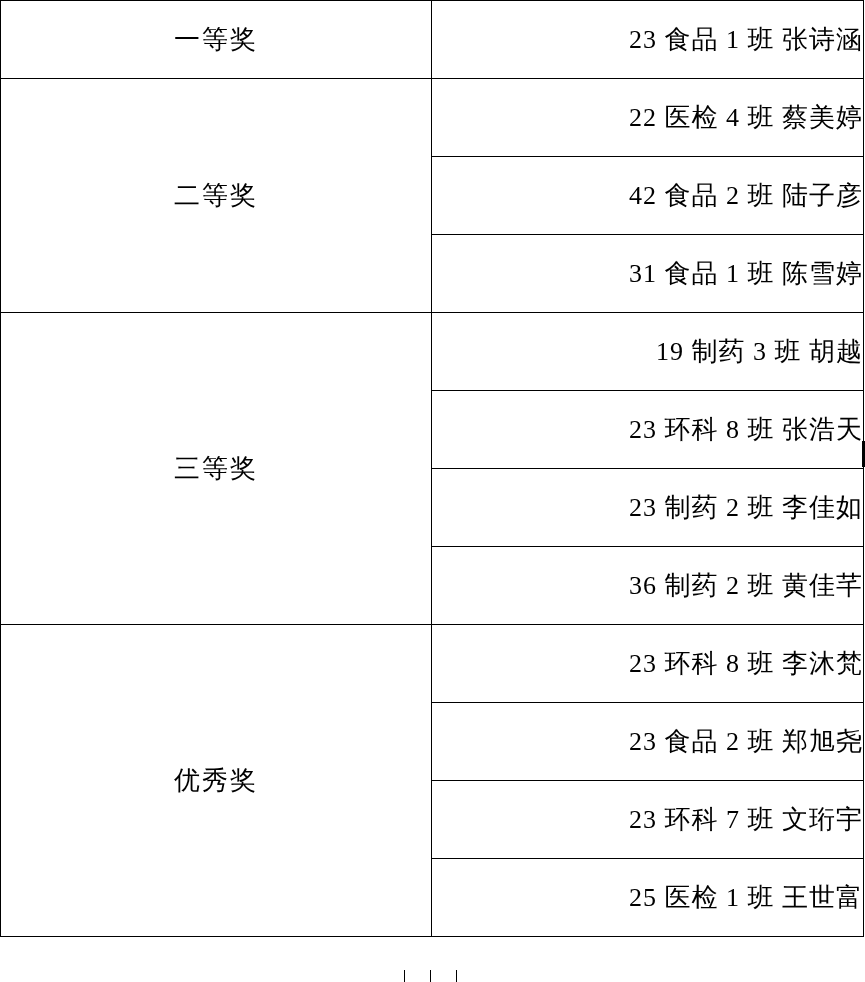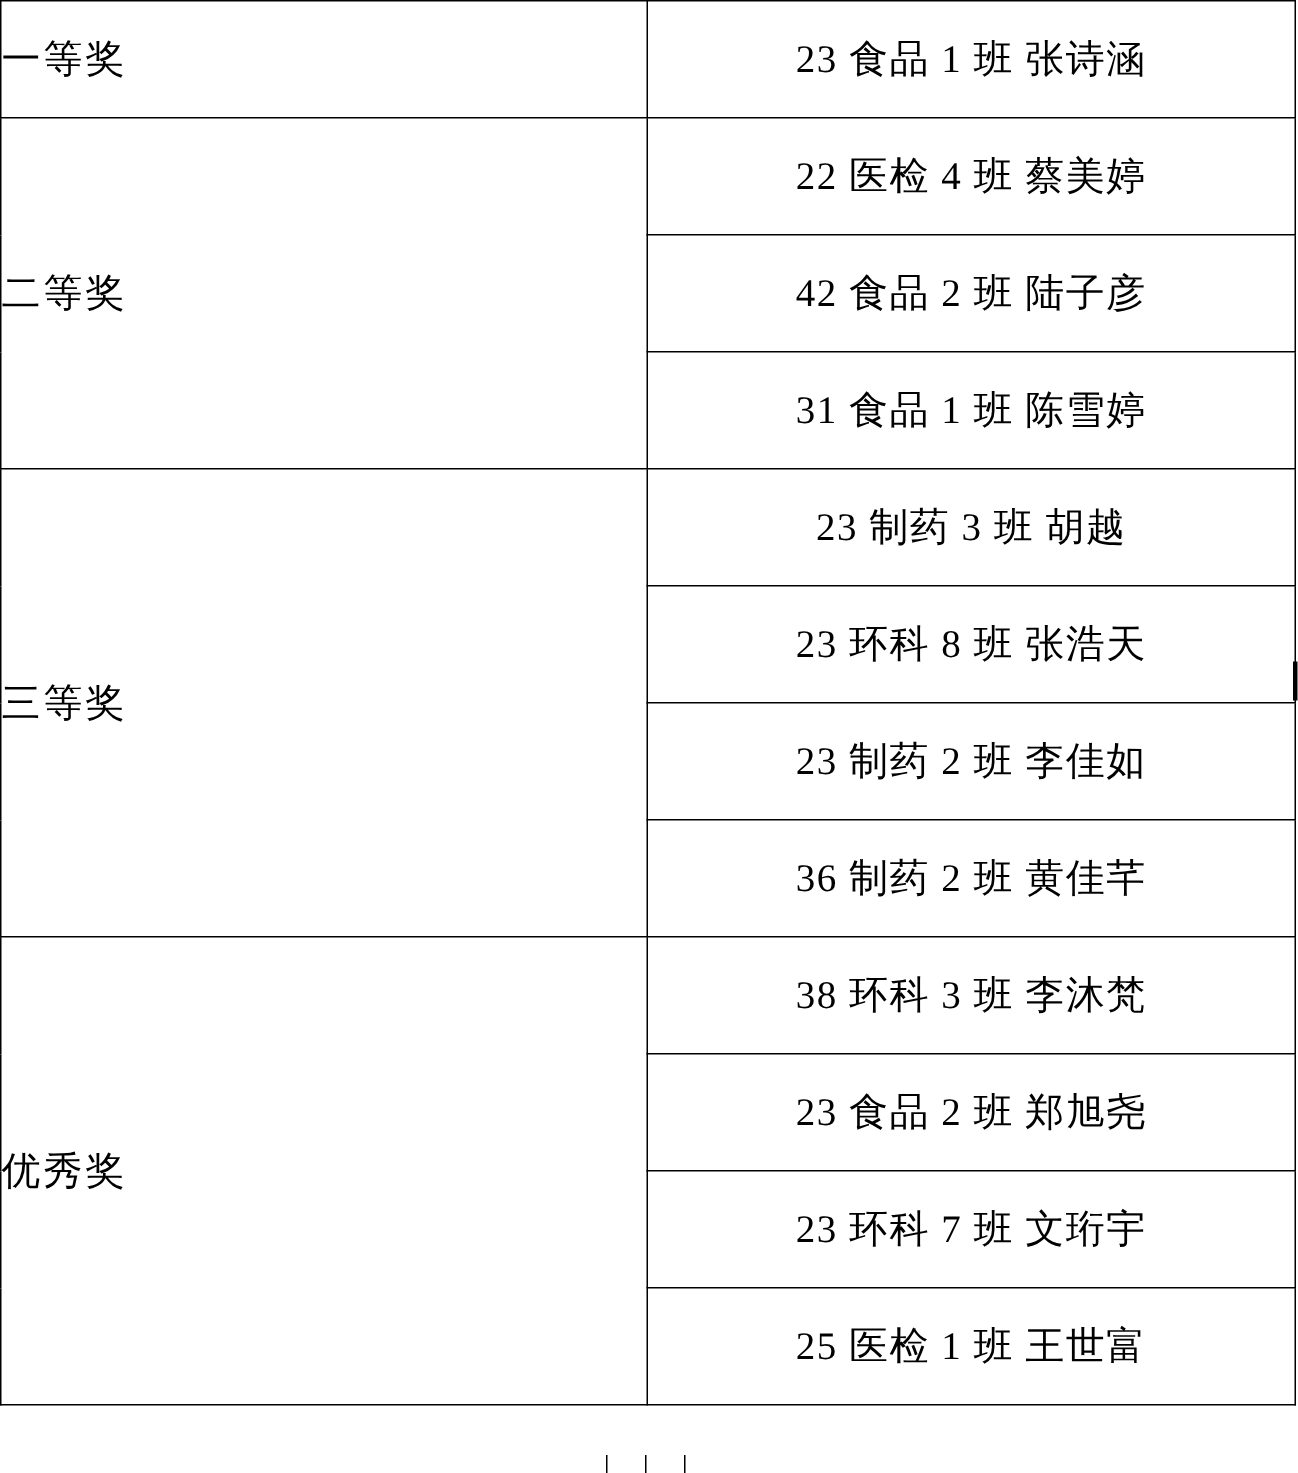--- a/index.html
+++ b/index.html
@@ -26,26 +26,27 @@
     margin: 0;
     table-layout: fixed;
   }
   table.award-table td {
     border: 1px solid #000000;
     padding: 0;
     vertical-align: middle;
   }
   td.award-cell {
     width: 430px;
+    text-align: center;
     font-size: 26px;
     letter-spacing: 2px;
   }
   td.name-cell {
     width: 431px;
-    text-align: center;
+    text-align: right;
     font-size: 26px;
     padding-left: 14px;
     letter-spacing: 1px;
   }
   .row-h {
     height: 78px;
   }
   
   .bottom-stub {
     position: absolute;
@@ -91,35 +92,35 @@
       </tr>
       <tr class="row-h">
         <td class="name-cell">42 食品 2 班  陆子彦</td>
       </tr>
       <tr class="row-h">
         <td class="name-cell">31 食品 1 班  陈雪婷</td>
       </tr>
 
       <tr class="row-h">
         <td class="award-cell" rowspan="4">三等奖</td>
-        <td class="name-cell">23 制药 3 班  胡越</td>
+        <td class="name-cell">19 制药 3 班  胡越</td>
       </tr>
       <tr class="row-h">
         <td class="name-cell">23 环科 8 班  张浩天</td>
       </tr>
       <tr class="row-h">
         <td class="name-cell">23 制药 2 班  李佳如</td>
       </tr>
       <tr class="row-h">
         <td class="name-cell">36 制药 2 班  黄佳芊</td>
       </tr>
 
       <tr class="row-h">
         <td class="award-cell" rowspan="4">优秀奖</td>
-        <td class="name-cell">38 环科 3 班  李沐梵</td>
+        <td class="name-cell">23 环科 8 班  李沐梵</td>
       </tr>
       <tr class="row-h">
         <td class="name-cell">23 食品 2 班  郑旭尧</td>
       </tr>
       <tr class="row-h">
         <td class="name-cell">23 环科 7 班  文珩宇</td>
       </tr>
       <tr class="row-h">
         <td class="name-cell">25 医检 1 班  王世富</td>
       </tr>

